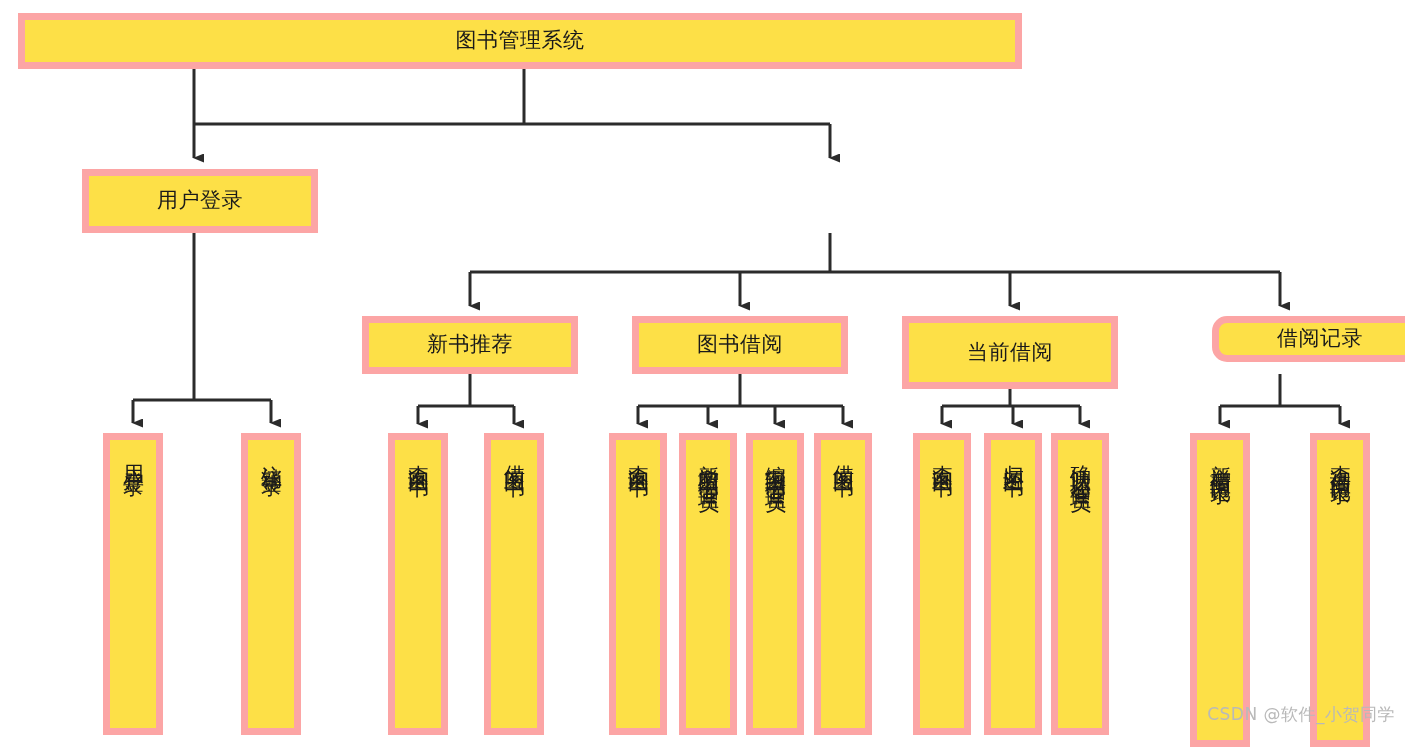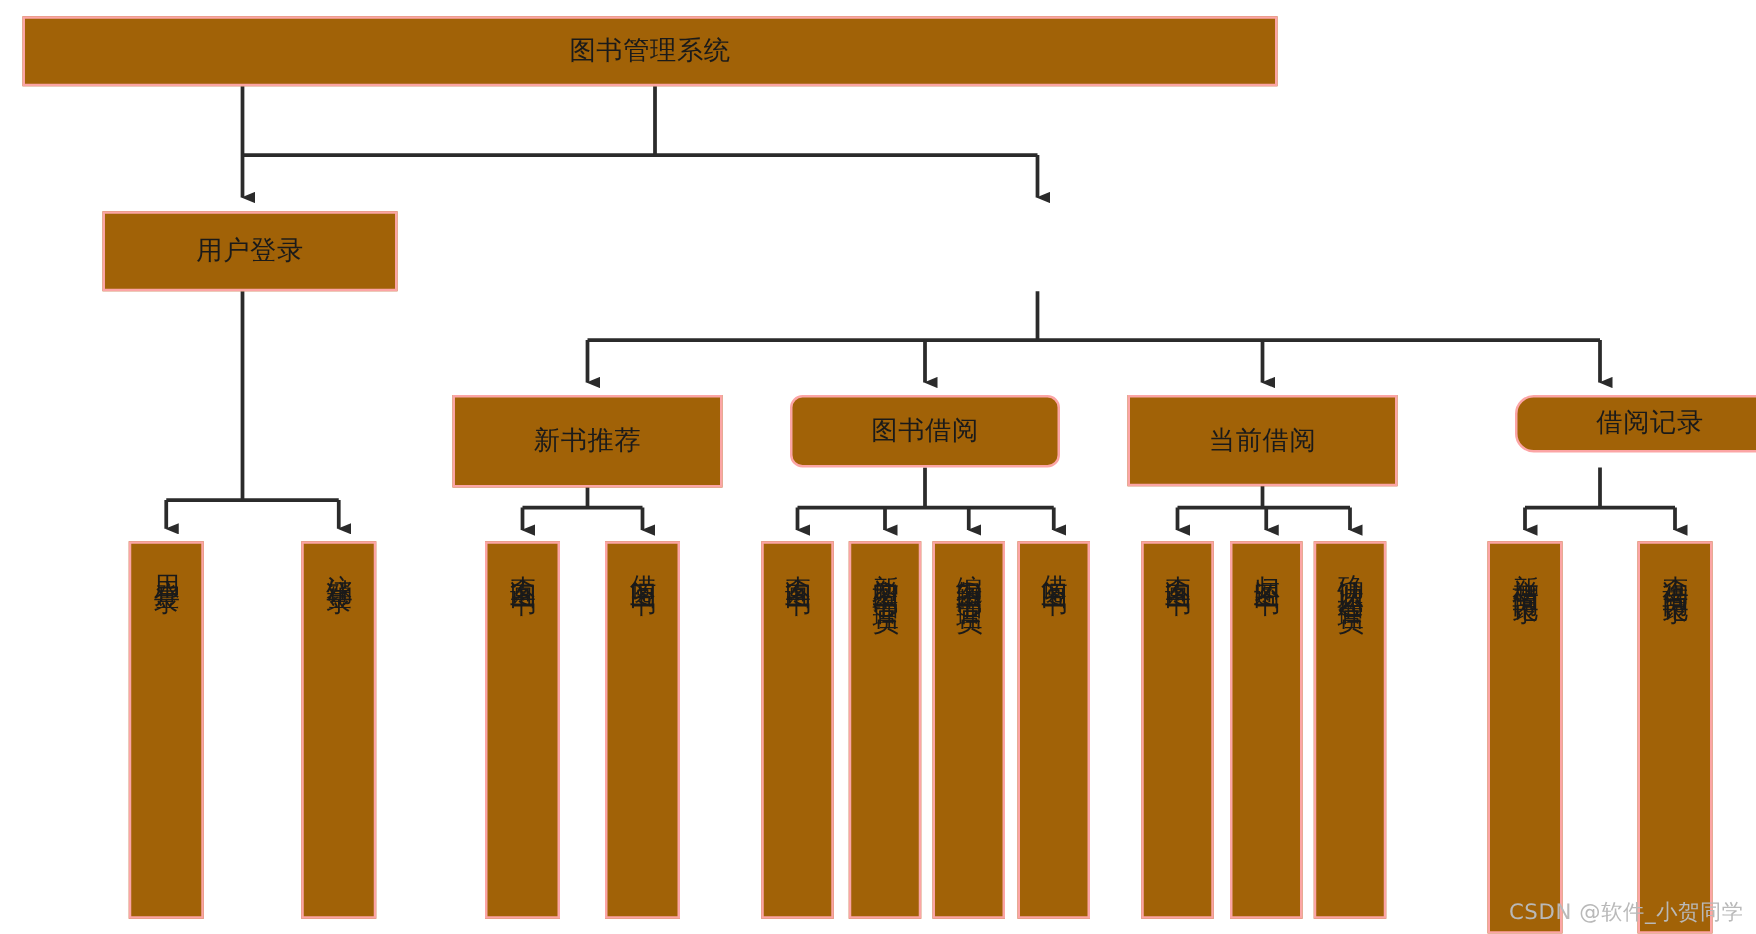--- a/index.html
+++ b/index.html
@@ -21,22 +21,22 @@
   #diagram-svg {
     position: absolute;
     left: 0;
     top: 0;
     width: 1405px;
     height: 747px;
   }
   .node-box {
     position: absolute;
     box-sizing: border-box;
-    border: 2px solid #fca5a5;
-    background: #a16207;
+    border: 7px solid #fca5a5;
+    background: #fde047;
     display: flex;
     align-items: center;
     justify-content: center;
     overflow: hidden;
   }
   .node-label-h {
     font-size: 21px;
     color: #1a1a1a;
     line-height: 1.1;
     white-space: nowrap;
@@ -118,24 +118,24 @@
   </svg>
 
   <div class="node-box" id="n-root" style="left: 18px; top: 13px; width: 1004px; height: 56px;">
     <span class="node-label-h">图书管理系统</span>
   </div>
 
   <div class="node-box" id="n-user_login" style="left: 82px; top: 169px; width: 236px; height: 64px;">
     <span class="node-label-h">用户登录</span>
   </div>
 
-  <div class="node-box" id="n-new_book_rec" style="left: 362px; top: 316px; width: 216px; height: 74px;">
+  <div class="node-box" id="n-new_book_rec" style="left: 362px; top: 316px; width: 216px; height: 58px;">
     <span class="node-label-h">新书推荐</span>
   </div>
-  <div class="node-box" id="n-book_borrow" style="left: 632px; top: 316px; width: 216px; height: 58px; border-radius: 10px;">
+  <div class="node-box" id="n-book_borrow" style="left: 632px; top: 316px; width: 216px; height: 58px;">
     <span class="node-label-h">图书借阅</span>
   </div>
   <div class="node-box" id="n-current_borrow" style="left: 902px; top: 316px; width: 216px; height: 73px;">
     <span class="node-label-h">当前借阅</span>
   </div>
   <div class="node-box" id="n-borrow_record" style="left: 1212px; top: 316px; width: 216px; height: 46px; border-radius: 15px;">
     <span class="node-label-h">借阅记录</span>
   </div>
 
   <div class="node-box" id="n-leaf_user_login" style="left: 103px; top: 433px; width: 60px; height: 302px; align-items: flex-start; justify-content: center; padding-top: 8px;">
@@ -175,15 +175,15 @@
     <span class="node-label-v">确认归还（管理员）</span>
   </div>
 
   <div class="node-box" id="n-leaf_add_record" style="left: 1190px; top: 433px; width: 60px; height: 314px; align-items: flex-start; justify-content: center; padding-top: 8px;">
     <span class="node-label-v">新增借阅记录</span>
   </div>
   <div class="node-box" id="n-leaf_query_record" style="left: 1310px; top: 433px; width: 60px; height: 314px; align-items: flex-start; justify-content: center; padding-top: 8px;">
     <span class="node-label-v">查询借阅记录</span>
   </div>
 
-  <div class="watermark" style="right:10px; bottom:6px;">CSDN @软件_小贺同学</div>
+  <div class="watermark" style="right:10px; bottom:21px;">CSDN @软件_小贺同学</div>
 
 </div>
 
 </body></html>

